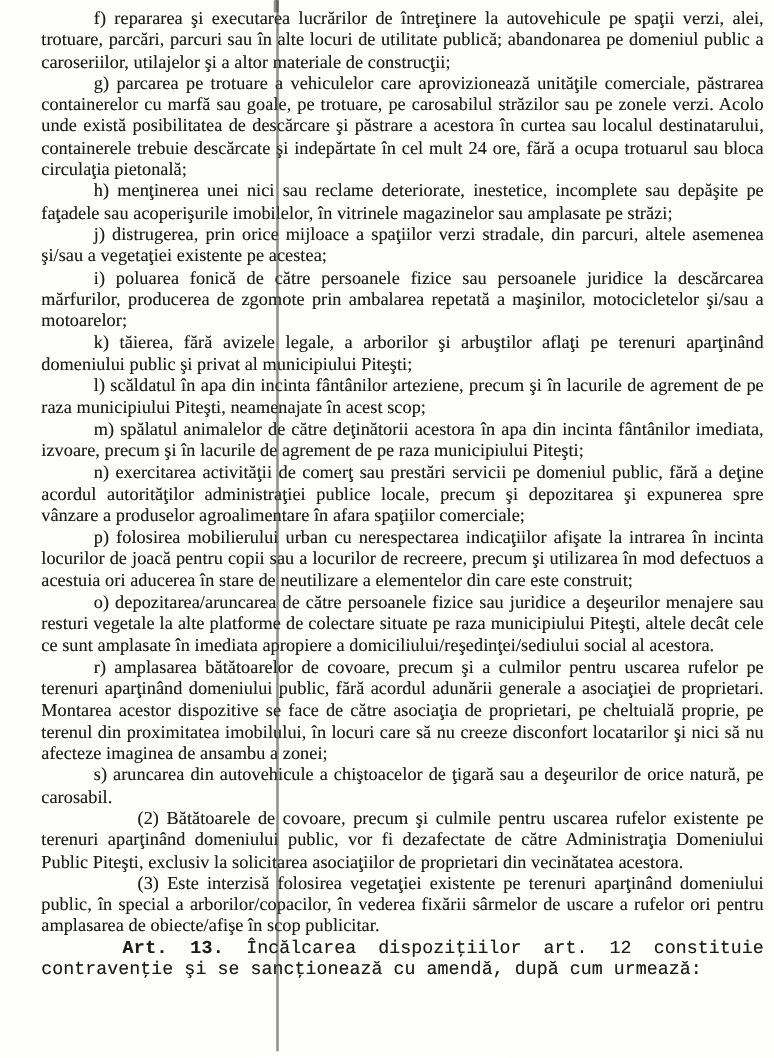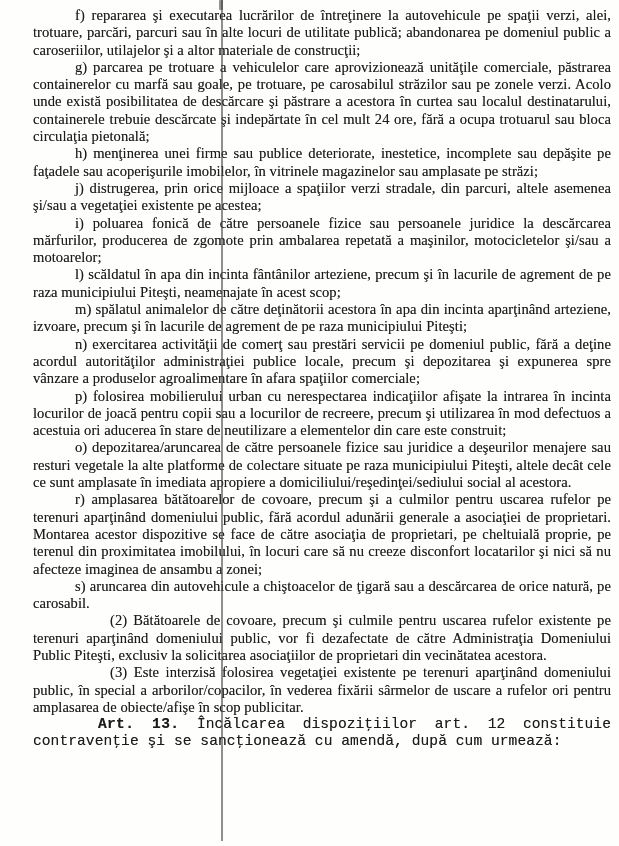--- a/index.html
+++ b/index.html
@@ -64,29 +64,30 @@
     pointer-events: none;
   }
 </style>
 </head>
 <body>
 
 <div class="page">
   <div class="doc">
       <p class="para indent-normal">f) repararea şi executarea lucrărilor de întreţinere la autovehicule pe spaţii verzi, alei, trotuare, parcări, parcuri sau în alte locuri de utilitate publică; abandonarea pe domeniul public a caroseriilor, utilajelor şi a altor materiale de construcţii;</p>
       <p class="para indent-normal">g) parcarea pe trotuare a vehiculelor care aprovizionează unităţile comerciale, păstrarea containerelor cu marfă sau goale, pe trotuare, pe carosabilul străzilor sau pe zonele verzi. Acolo unde există posibilitatea de descărcare şi păstrare a acestora în curtea sau localul destinatarului, containerele trebuie descărcate şi indepărtate în cel mult 24 ore, fără a ocupa trotuarul sau bloca circulaţia pietonală;</p>
-      <p class="para indent-normal">h) menţinerea unei firme sau publice deteriorate, inestetice, incomplete sau depăşite pe faţadele sau acoperişurile imobilelor, în vitrinele magazinelor sau amplasate pe străzi;</p>
+      <p class="para indent-normal">h) menţinerea unei nici sau reclame deteriorate, inestetice, incomplete sau depăşite pe faţadele sau acoperişurile imobilelor, în vitrinele magazinelor sau amplasate pe străzi;</p>
       <p class="para indent-normal">j) distrugerea, prin orice mijloace a spaţiilor verzi stradale, din parcuri, altele asemenea şi/sau a vegetaţiei existente pe acestea;</p>
       <p class="para indent-normal">i) poluarea fonică de către persoanele fizice sau persoanele juridice la descărcarea mărfurilor, producerea de zgomote prin ambalarea repetată a maşinilor, motocicletelor şi/sau a motoarelor;</p>
+      <p class="para indent-normal">k) tăierea, fără avizele legale, a arborilor şi arbuştilor aflaţi pe terenuri aparţinând domeniului public şi privat al municipiului Piteşti;</p>
       <p class="para indent-normal">l) scăldatul în apa din incinta fântânilor arteziene, precum şi în lacurile de agrement de pe raza municipiului Piteşti, neamenajate în acest scop;</p>
-      <p class="para indent-normal">m) spălatul animalelor de către deţinătorii acestora în apa din incinta aparţinând arteziene, izvoare, precum şi în lacurile de agrement de pe raza municipiului Piteşti;</p>
+      <p class="para indent-normal">m) spălatul animalelor de către deţinătorii acestora în apa din incinta fântânilor imediata, izvoare, precum şi în lacurile de agrement de pe raza municipiului Piteşti;</p>
       <p class="para indent-normal">n) exercitarea activităţii de comerţ sau prestări servicii pe domeniul public, fără a deţine acordul autorităţilor administraţiei publice locale, precum şi depozitarea şi expunerea spre vânzare a produselor agroalimentare în afara spaţiilor comerciale;</p>
       <p class="para indent-normal">p) folosirea mobilierului urban cu nerespectarea indicaţiilor afişate la intrarea în incinta locurilor de joacă pentru copii sau a locurilor de recreere, precum şi utilizarea în mod defectuos a acestuia ori aducerea în stare de neutilizare a elementelor din care este construit;</p>
       <p class="para indent-normal">o) depozitarea/aruncarea de către persoanele fizice sau juridice a deşeurilor menajere sau resturi vegetale la alte platforme de colectare situate pe raza municipiului Piteşti, altele decât cele ce sunt amplasate în imediata apropiere a domiciliului/reşedinţei/sediului social al acestora.</p>
       <p class="para indent-normal">r) amplasarea bătătoarelor de covoare, precum şi a culmilor pentru uscarea rufelor pe terenuri aparţinând domeniului public, fără acordul adunării generale a asociaţiei de proprietari. Montarea acestor dispozitive se face de către asociaţia de proprietari, pe cheltuială proprie, pe terenul din proximitatea imobilului, în locuri care să nu creeze disconfort locatarilor şi nici să nu afecteze imaginea de ansambu a zonei;</p>
-      <p class="para indent-normal">s) aruncarea din autovehicule a chiştoacelor de ţigară sau a descărcarea de orice natură, pe carosabil.</p>
+      <p class="para indent-normal">s) aruncarea din autovehicule a chiştoacelor de ţigară sau a deşeurilor de orice natură, pe carosabil.</p>
       <p class="para indent-sub">(2) Bătătoarele de covoare, precum şi culmile pentru uscarea rufelor existente pe terenuri aparţinând domeniului public, vor fi dezafectate de către Administraţia Domeniului Public Piteşti, exclusiv la solicitarea asociaţiilor de proprietari din vecinătatea acestora.</p>
       <p class="para indent-sub">(3) Este interzisă folosirea vegetaţiei existente pe terenuri aparţinând domeniului public, în special a arborilor/copacilor, în vederea fixării sârmelor de uscare a rufelor ori pentru amplasarea de obiecte/afişe în scop publicitar.</p>
       <p class="para indent-article"><b>Art. 13.</b> Încălcarea dispoziţiilor art. 12 constituie contravenţie şi se sancţionează cu amendă, după cum urmează:</p>
     </div>
   <div class="fold-line"></div>
   <div class="fold-line-top"></div>
 </div>
 
 </body></html>

